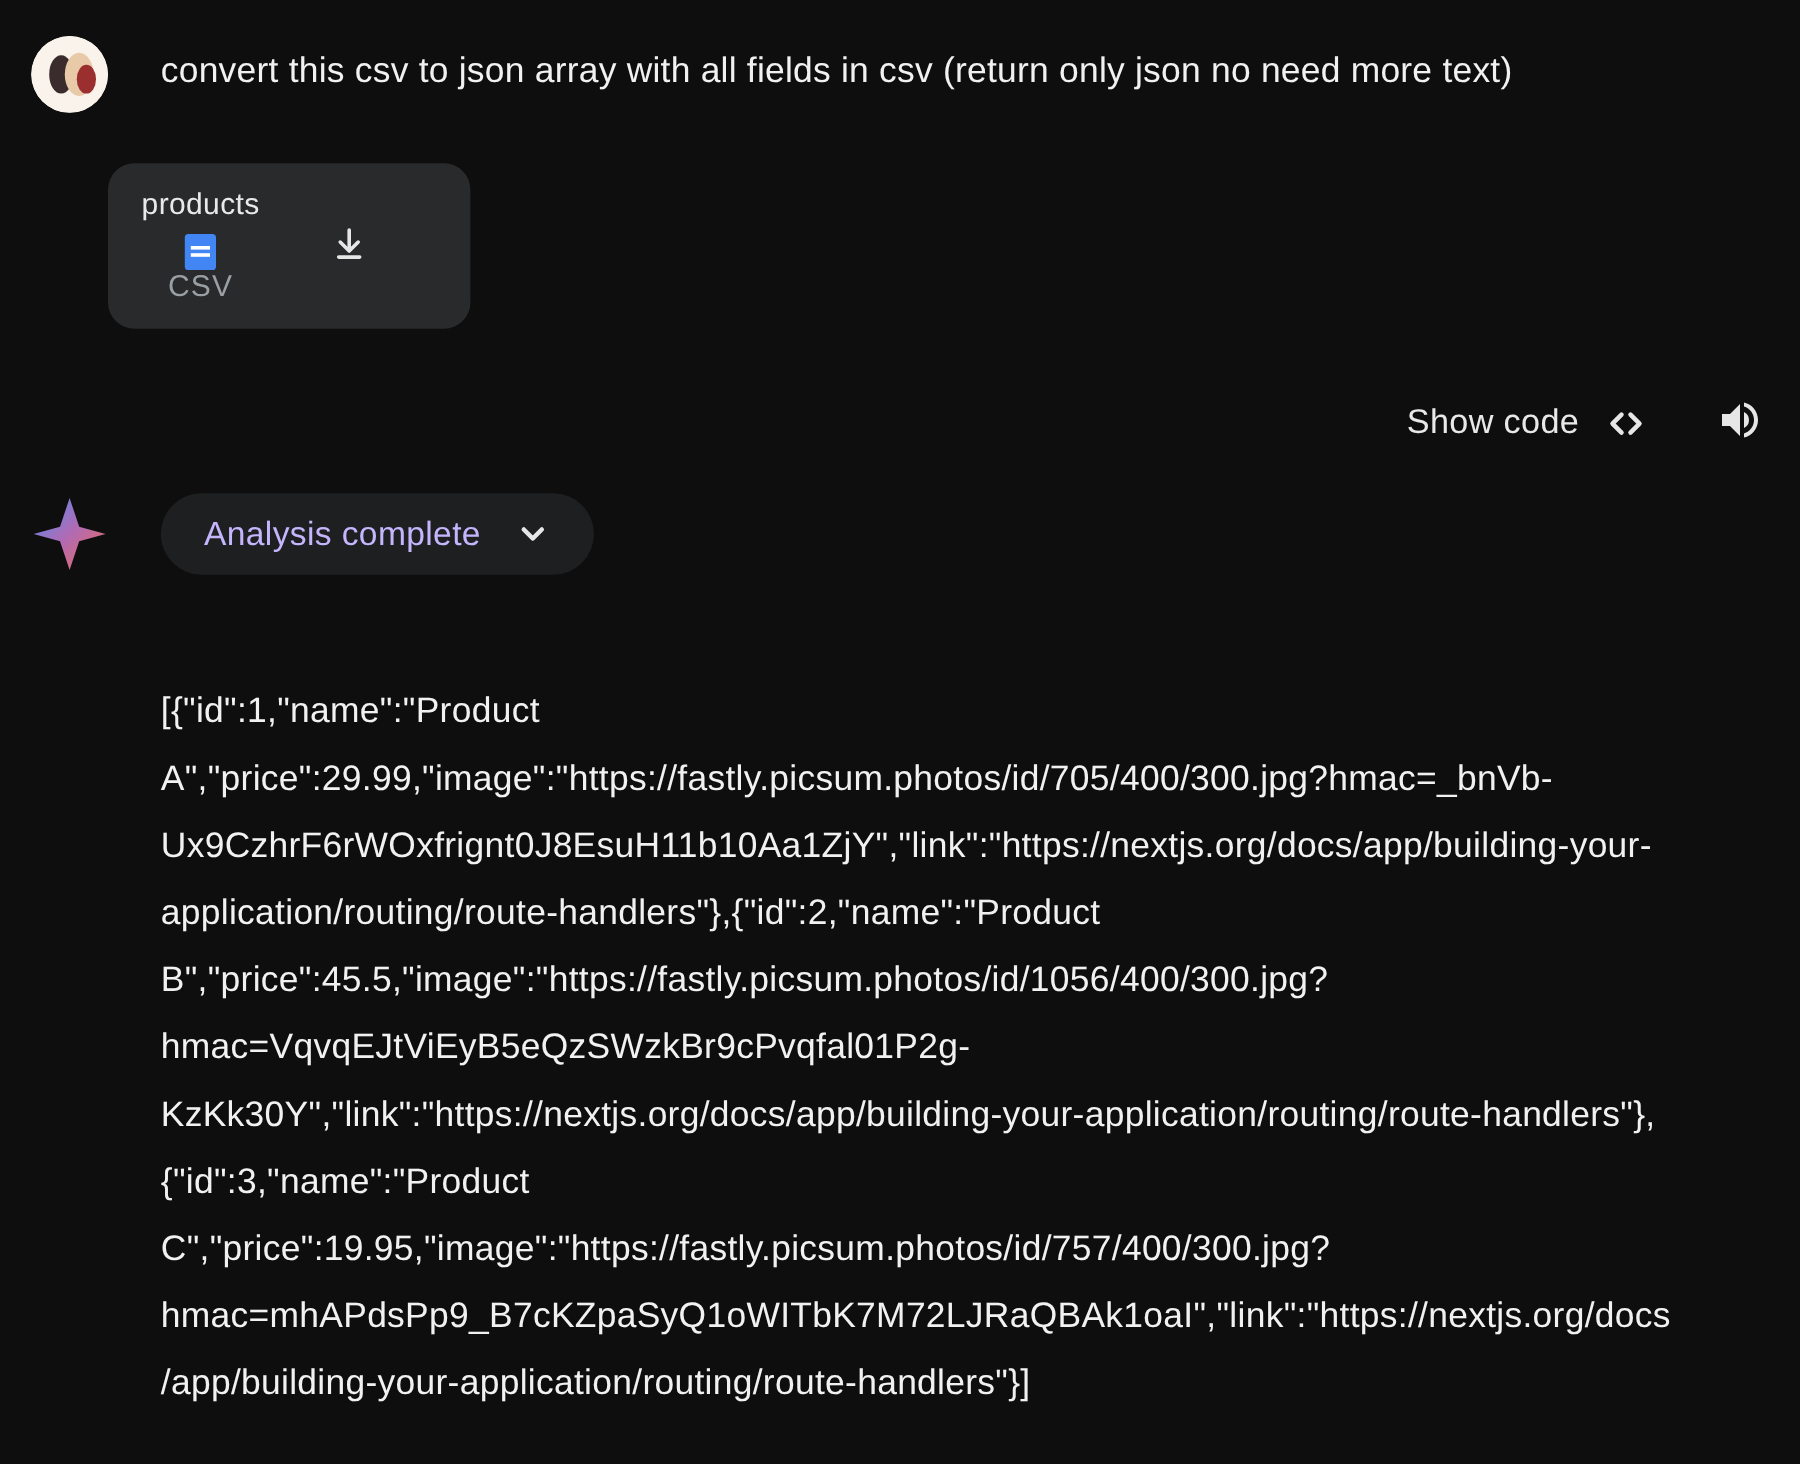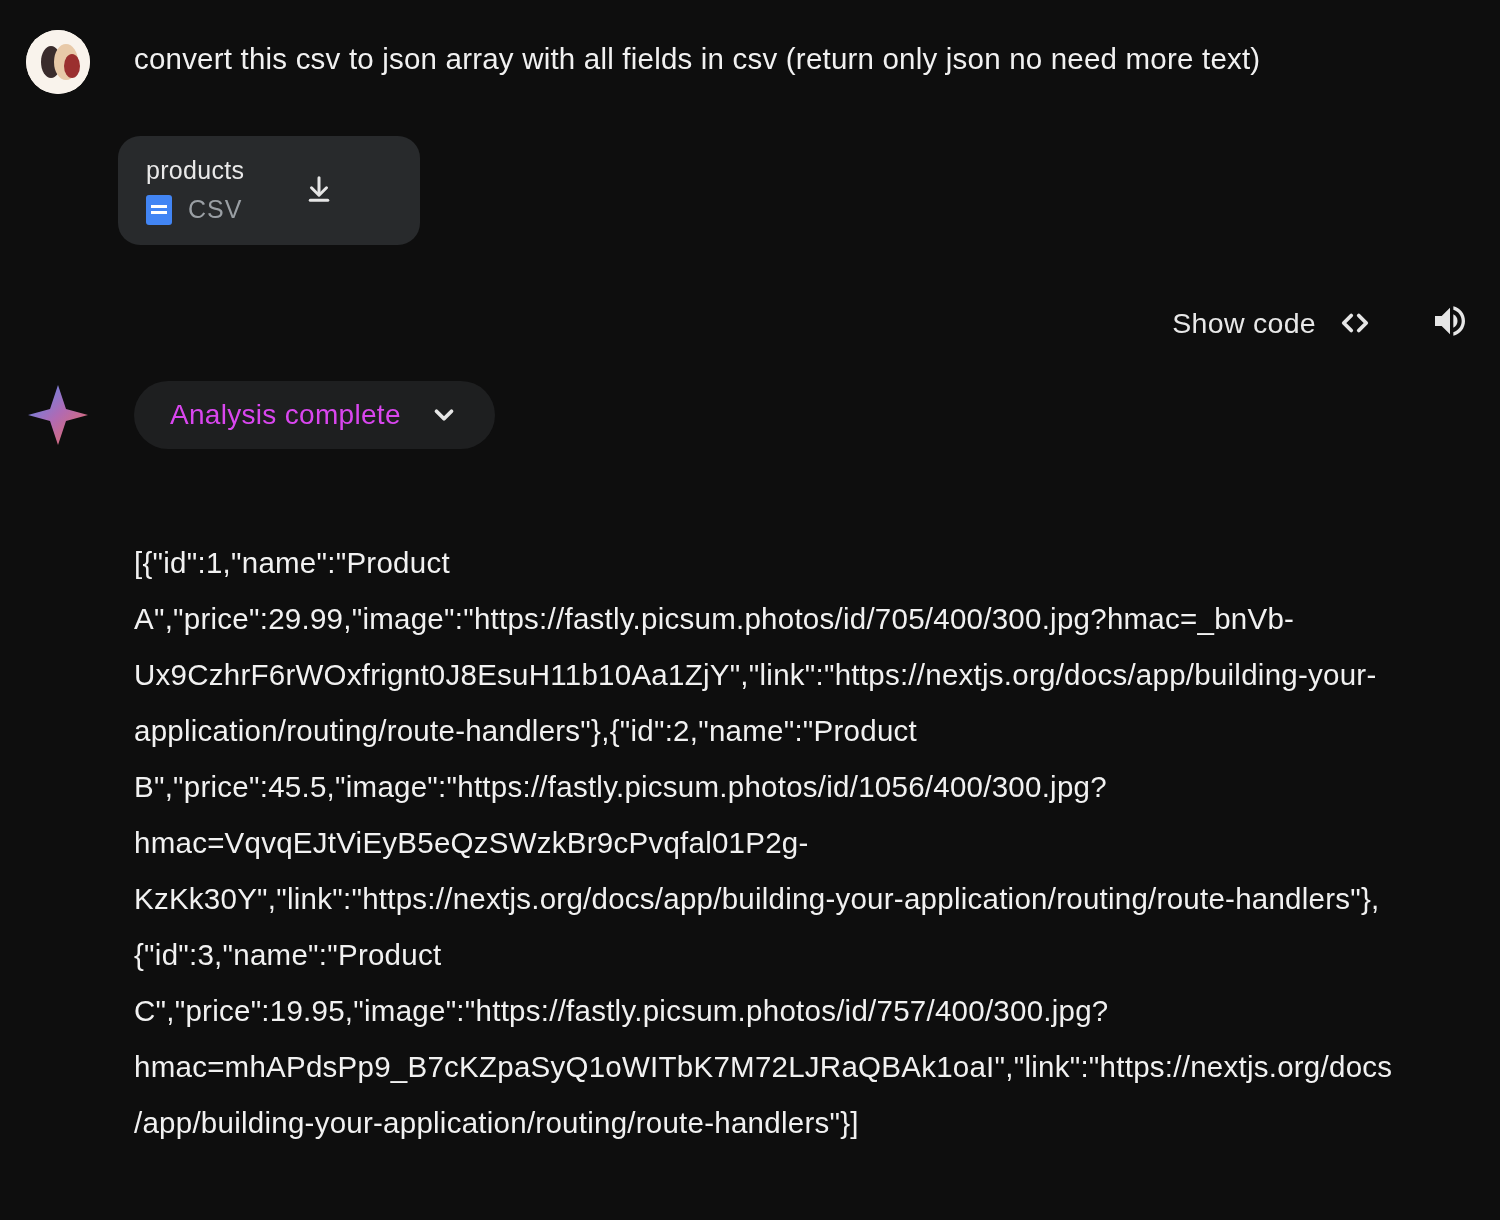--- a/index.html
+++ b/index.html
@@ -37,39 +37,40 @@
   .prompt {
     font-size: 29.5px;
     line-height: 1.7;
     letter-spacing: 0.2px;
     color: #f1f1f1;
     max-width: 1240px;
     padding-top: 4px;
   }
 
   
-  .attach-row { margin-left: 72px; margin-top: 42px; padding-left: 20px; }
+  .attach-row { margin-left: 44px; margin-top: 42px; padding-left: 20px; }
   .attachment {
     display: inline-flex;
     align-items: center;
     background: #282a2c;
     border-radius: 22px;
     padding: 20px 26px 20px 28px;
     min-width: 302px;
   }
   .attachment .meta { display: flex; flex-direction: column; }
   .attachment .filename {
     color: #e9e9e9;
     font-size: 25px;
     letter-spacing: 0.3px;
     margin-bottom: 10px;
   }
   .attachment .typeline {
     display: flex;
-    gap: 16px;
+    align-items: center;
+    flex-direction: column;
   }
   .doc-icon {
     width: 26px; height: 30px;
     background: #4285f4;
     border-radius: 3px;
     position: relative;
   }
   .doc-icon::after{
     content:""; position:absolute; left:5px; right:5px; top:10px; height:3px; background:#fff;
     box-shadow: 0 6px 0 #fff;
@@ -110,21 +111,21 @@
   .spark {
     width: 64px; height: 64px;
     flex: 0 0 64px;
     margin-right: 44px;
   }
   .chip {
     display: inline-flex;
     align-items: center;
     gap: 28px;
     background: #1e1f20;
-    color: #d946ef;
+    color: #c4b5fd;
     font-size: 28px;
     letter-spacing: 0.3px;
     padding: 18px 36px;
     border-radius: 40px;
     cursor: pointer;
   }
 
   
   .response {
     margin-left: 108px;

